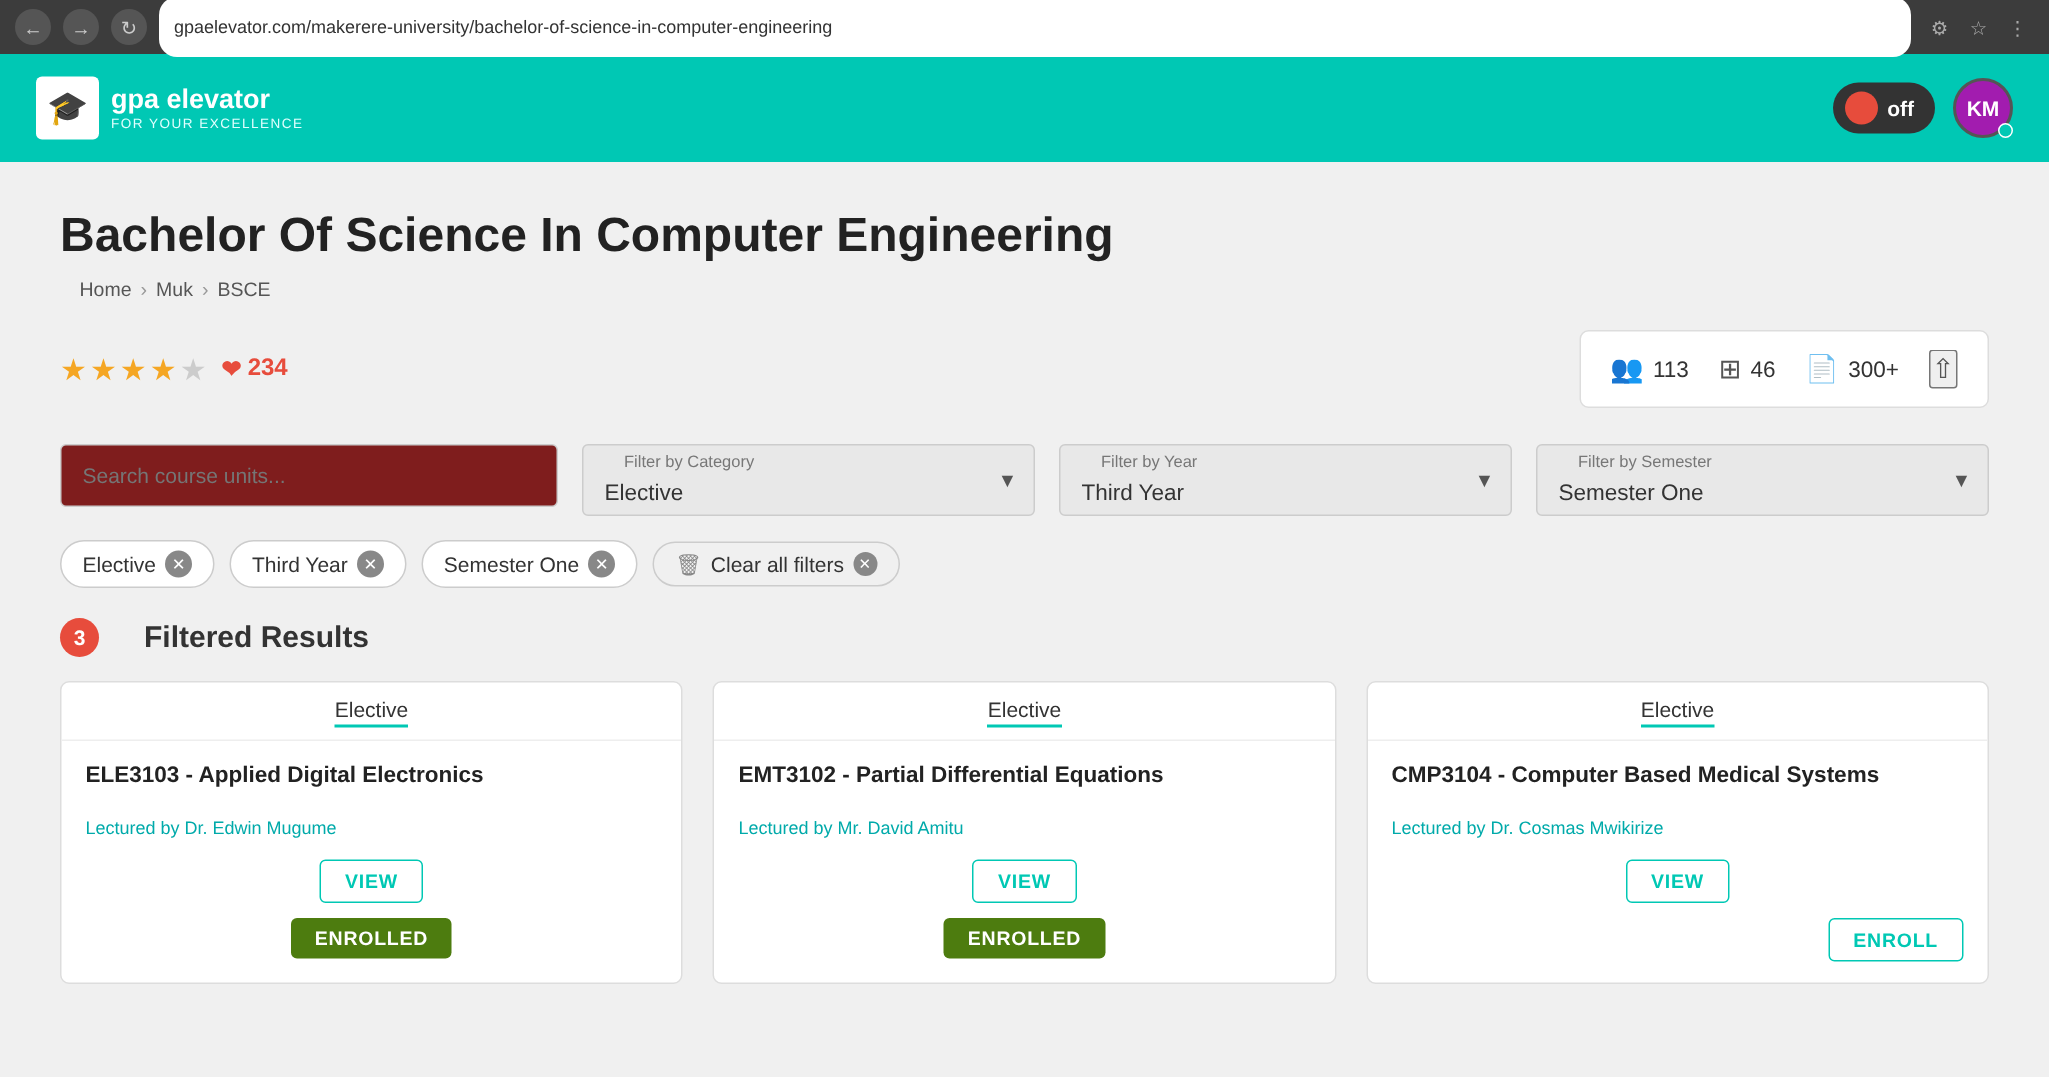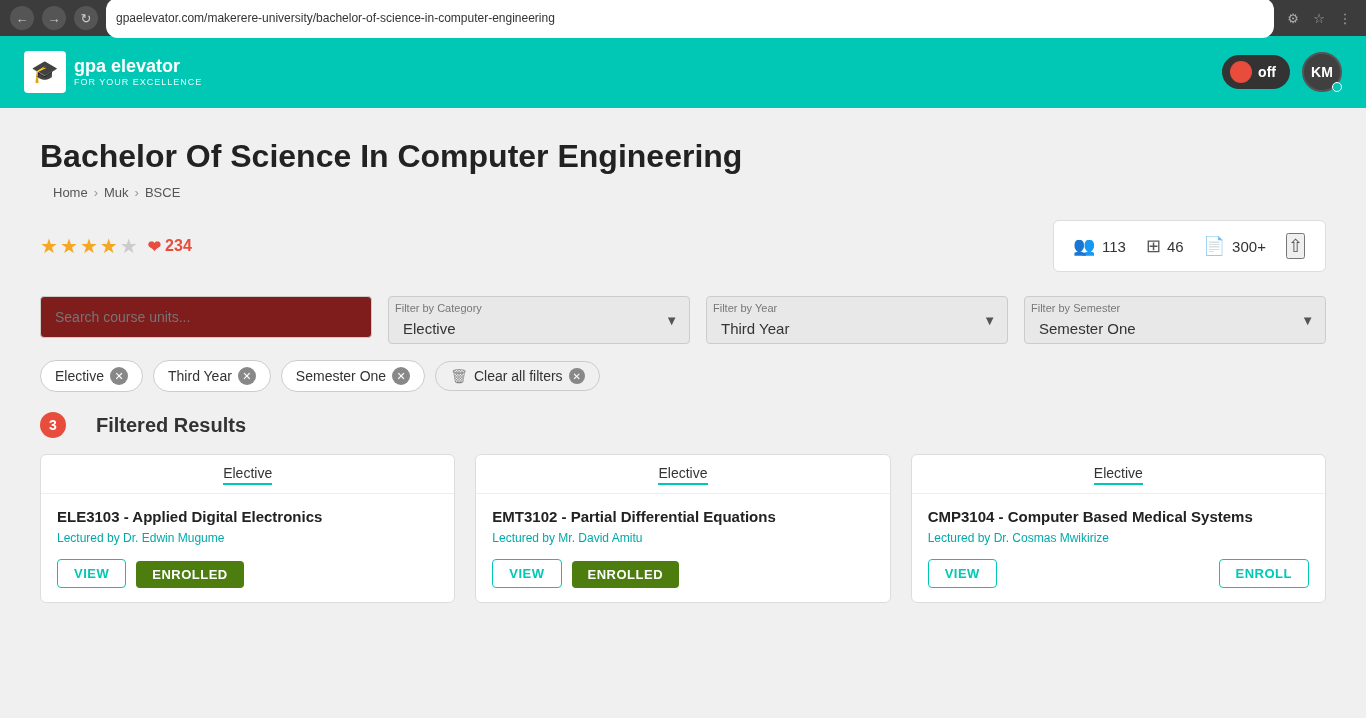--- a/index.html
+++ b/index.html
@@ -95,21 +95,21 @@
       background: #e74c3c;
       border-radius: 50%;
     }
     .toggle-label {
       color: #fff;
       font-size: 14px;
       font-weight: bold;
     }
     .user-avatar {
       width: 40px; height: 40px;
-      background: #404040;
+      background: #a21caf;
       border-radius: 50%;
       display: flex; align-items: center; justify-content: center;
       color: #fff;
       font-size: 14px;
       font-weight: bold;
       position: relative;
       border: 2px solid #555;
     }
     .user-badge {
       position: absolute;
@@ -207,21 +207,21 @@
       position: absolute;
       right: 12px;
       top: 50%;
       transform: translateY(-50%);
       pointer-events: none;
       color: #555;
       font-size: 13px;
     }
     .filter-label-text {
       position: absolute;
-      top: 6px; left: 7px;
+      top: 6px; left: 28px;
       font-size: 11px;
       color: #777;
       pointer-events: none;
     }
 
     
     .filter-tags-row {
       display: flex; align-items: center; gap: 10px;
       margin-bottom: 20px;
     }
@@ -303,29 +303,29 @@
       border-bottom: 2px solid #00c8b4;
       padding-bottom: 2px;
     }
     .card-body {
       padding: 14px 16px;
     }
     .card-title {
       font-size: 15px;
       font-weight: bold;
       color: #222;
-      margin-bottom: 6px;
+      margin-bottom: 20px;
     }
     .card-lecturer {
       font-size: 12px;
       color: #00aaaa;
       margin-bottom: 14px;
     }
     .card-actions {
-      display: flex; gap: 10px; align-items: flex-end;
+      display: flex; gap: 10px; align-items: center; flex-direction: column;
     }
     .btn-view {
       background: #fff;
       border: 1px solid #00c8b4;
       color: #00c8b4;
       font-size: 13px;
       font-weight: bold;
       padding: 6px 16px;
       border-radius: 4px;
       cursor: pointer;

